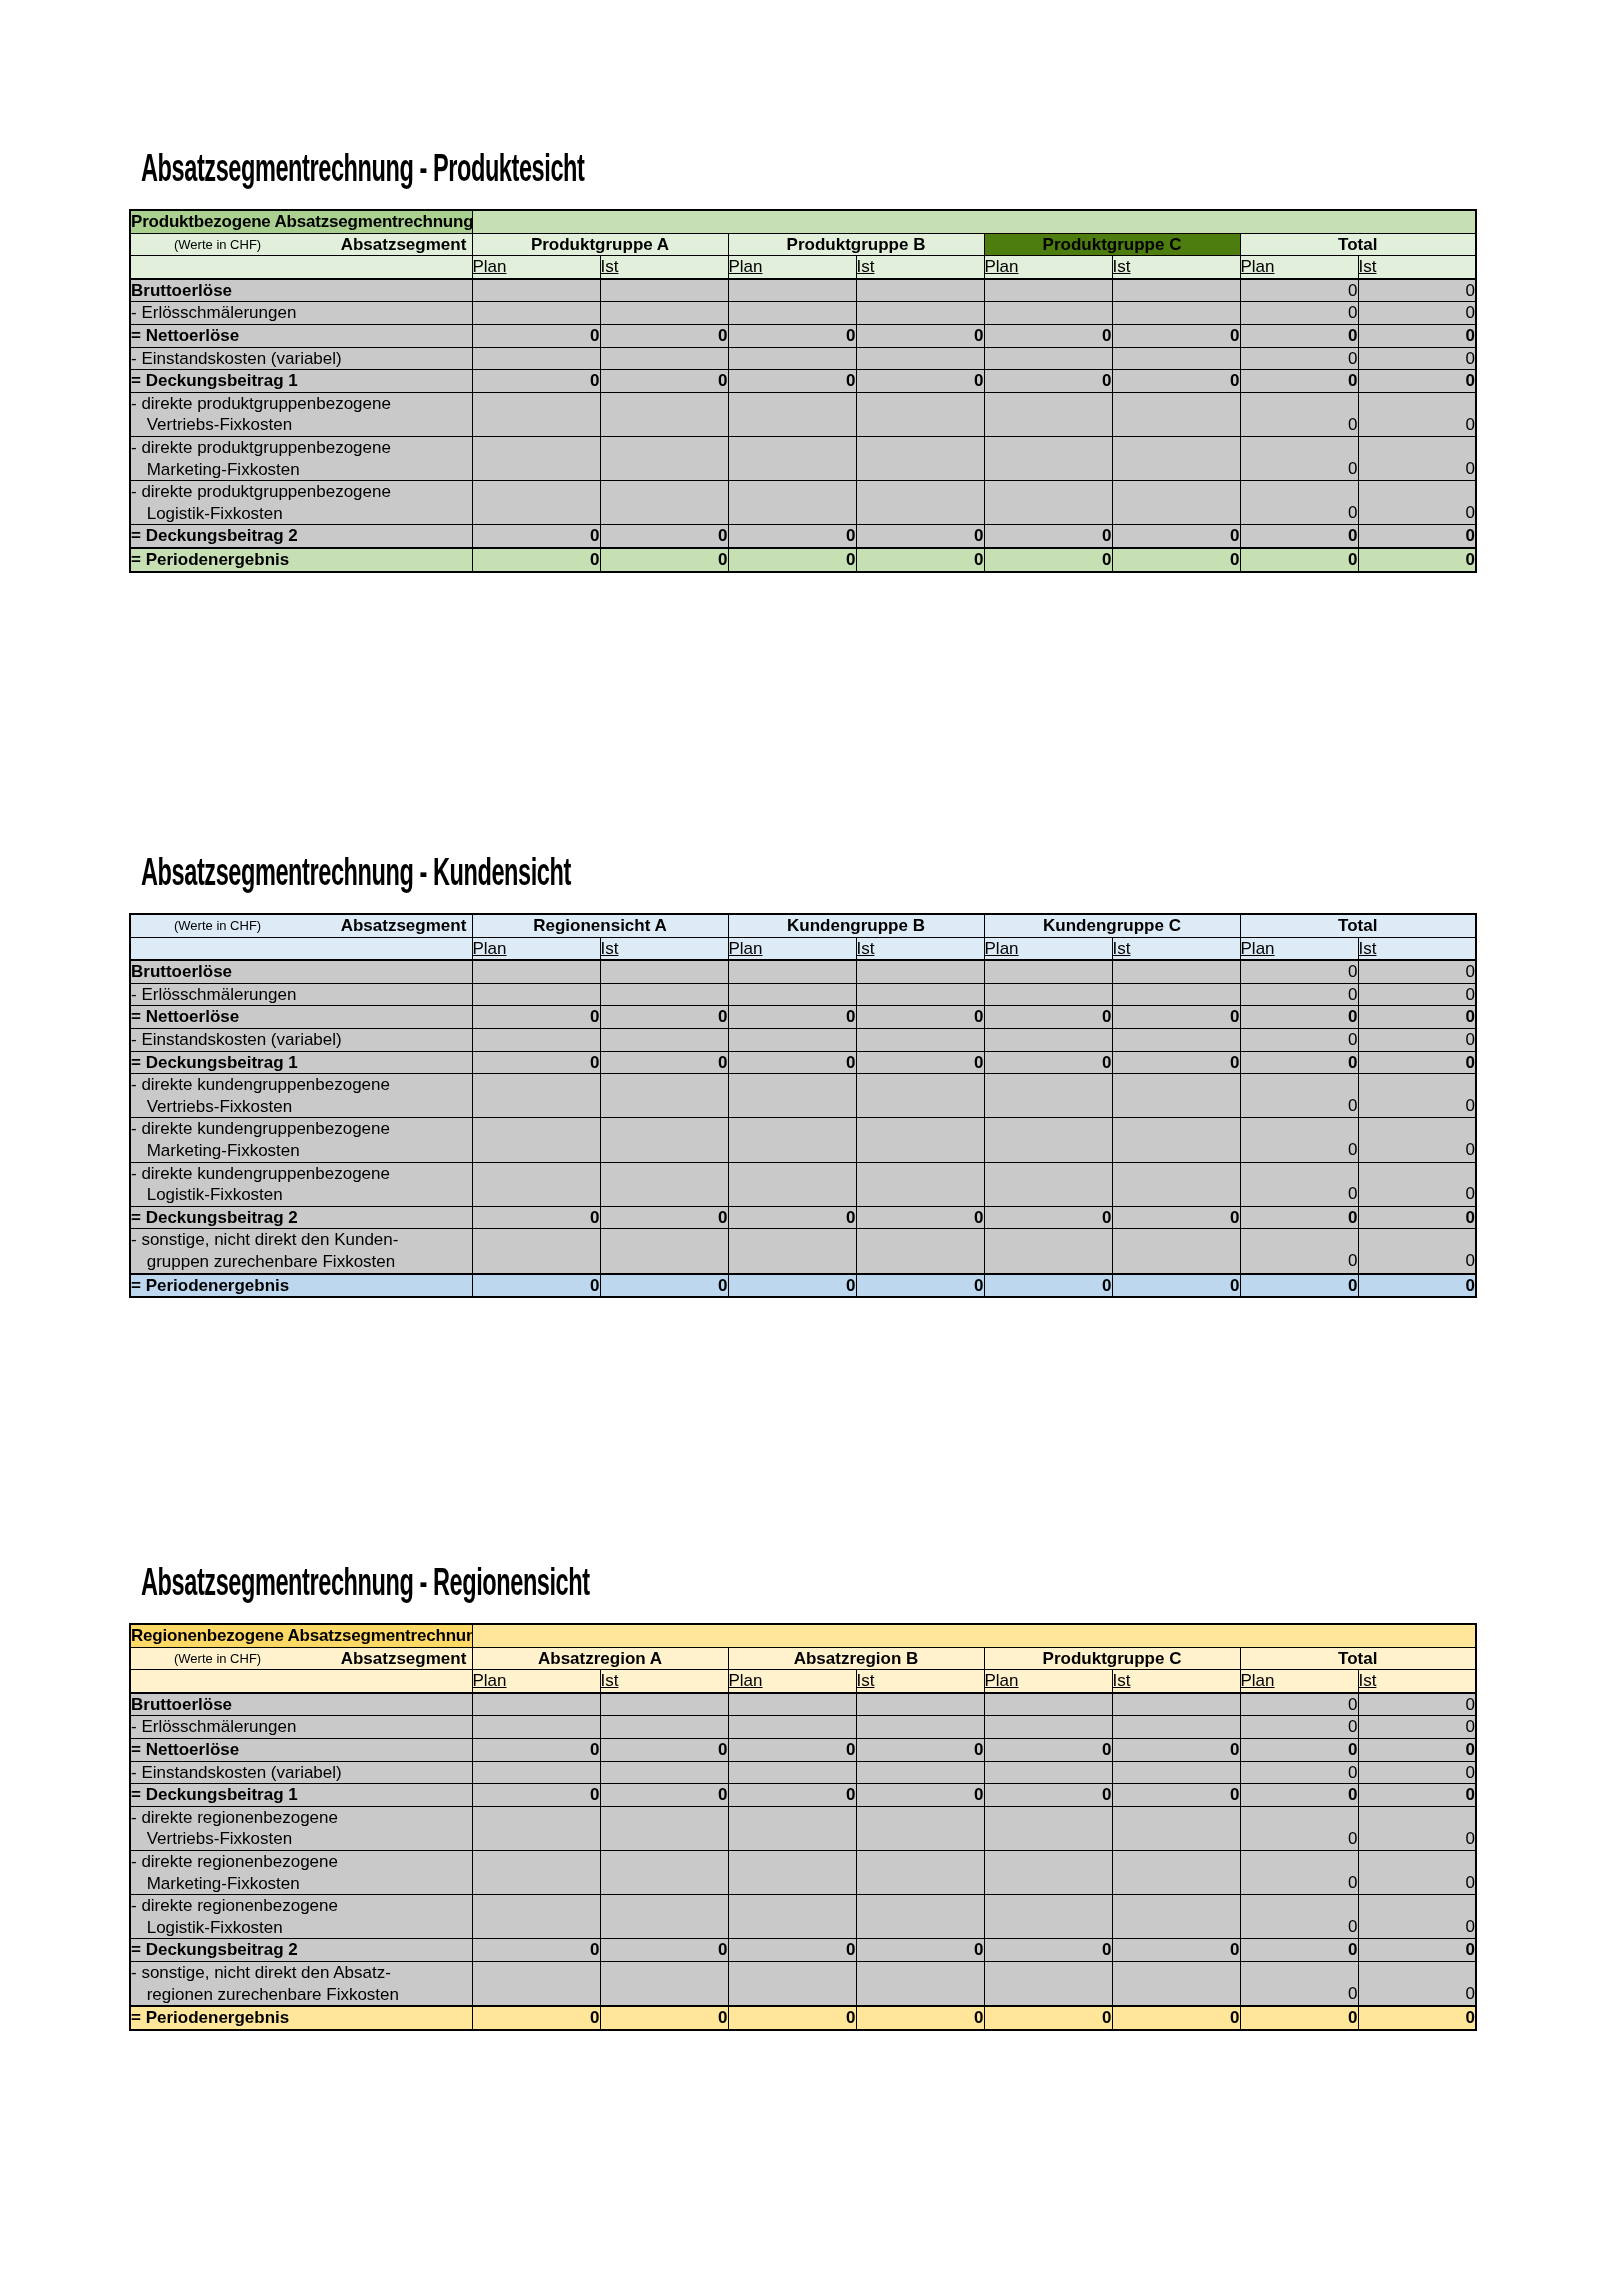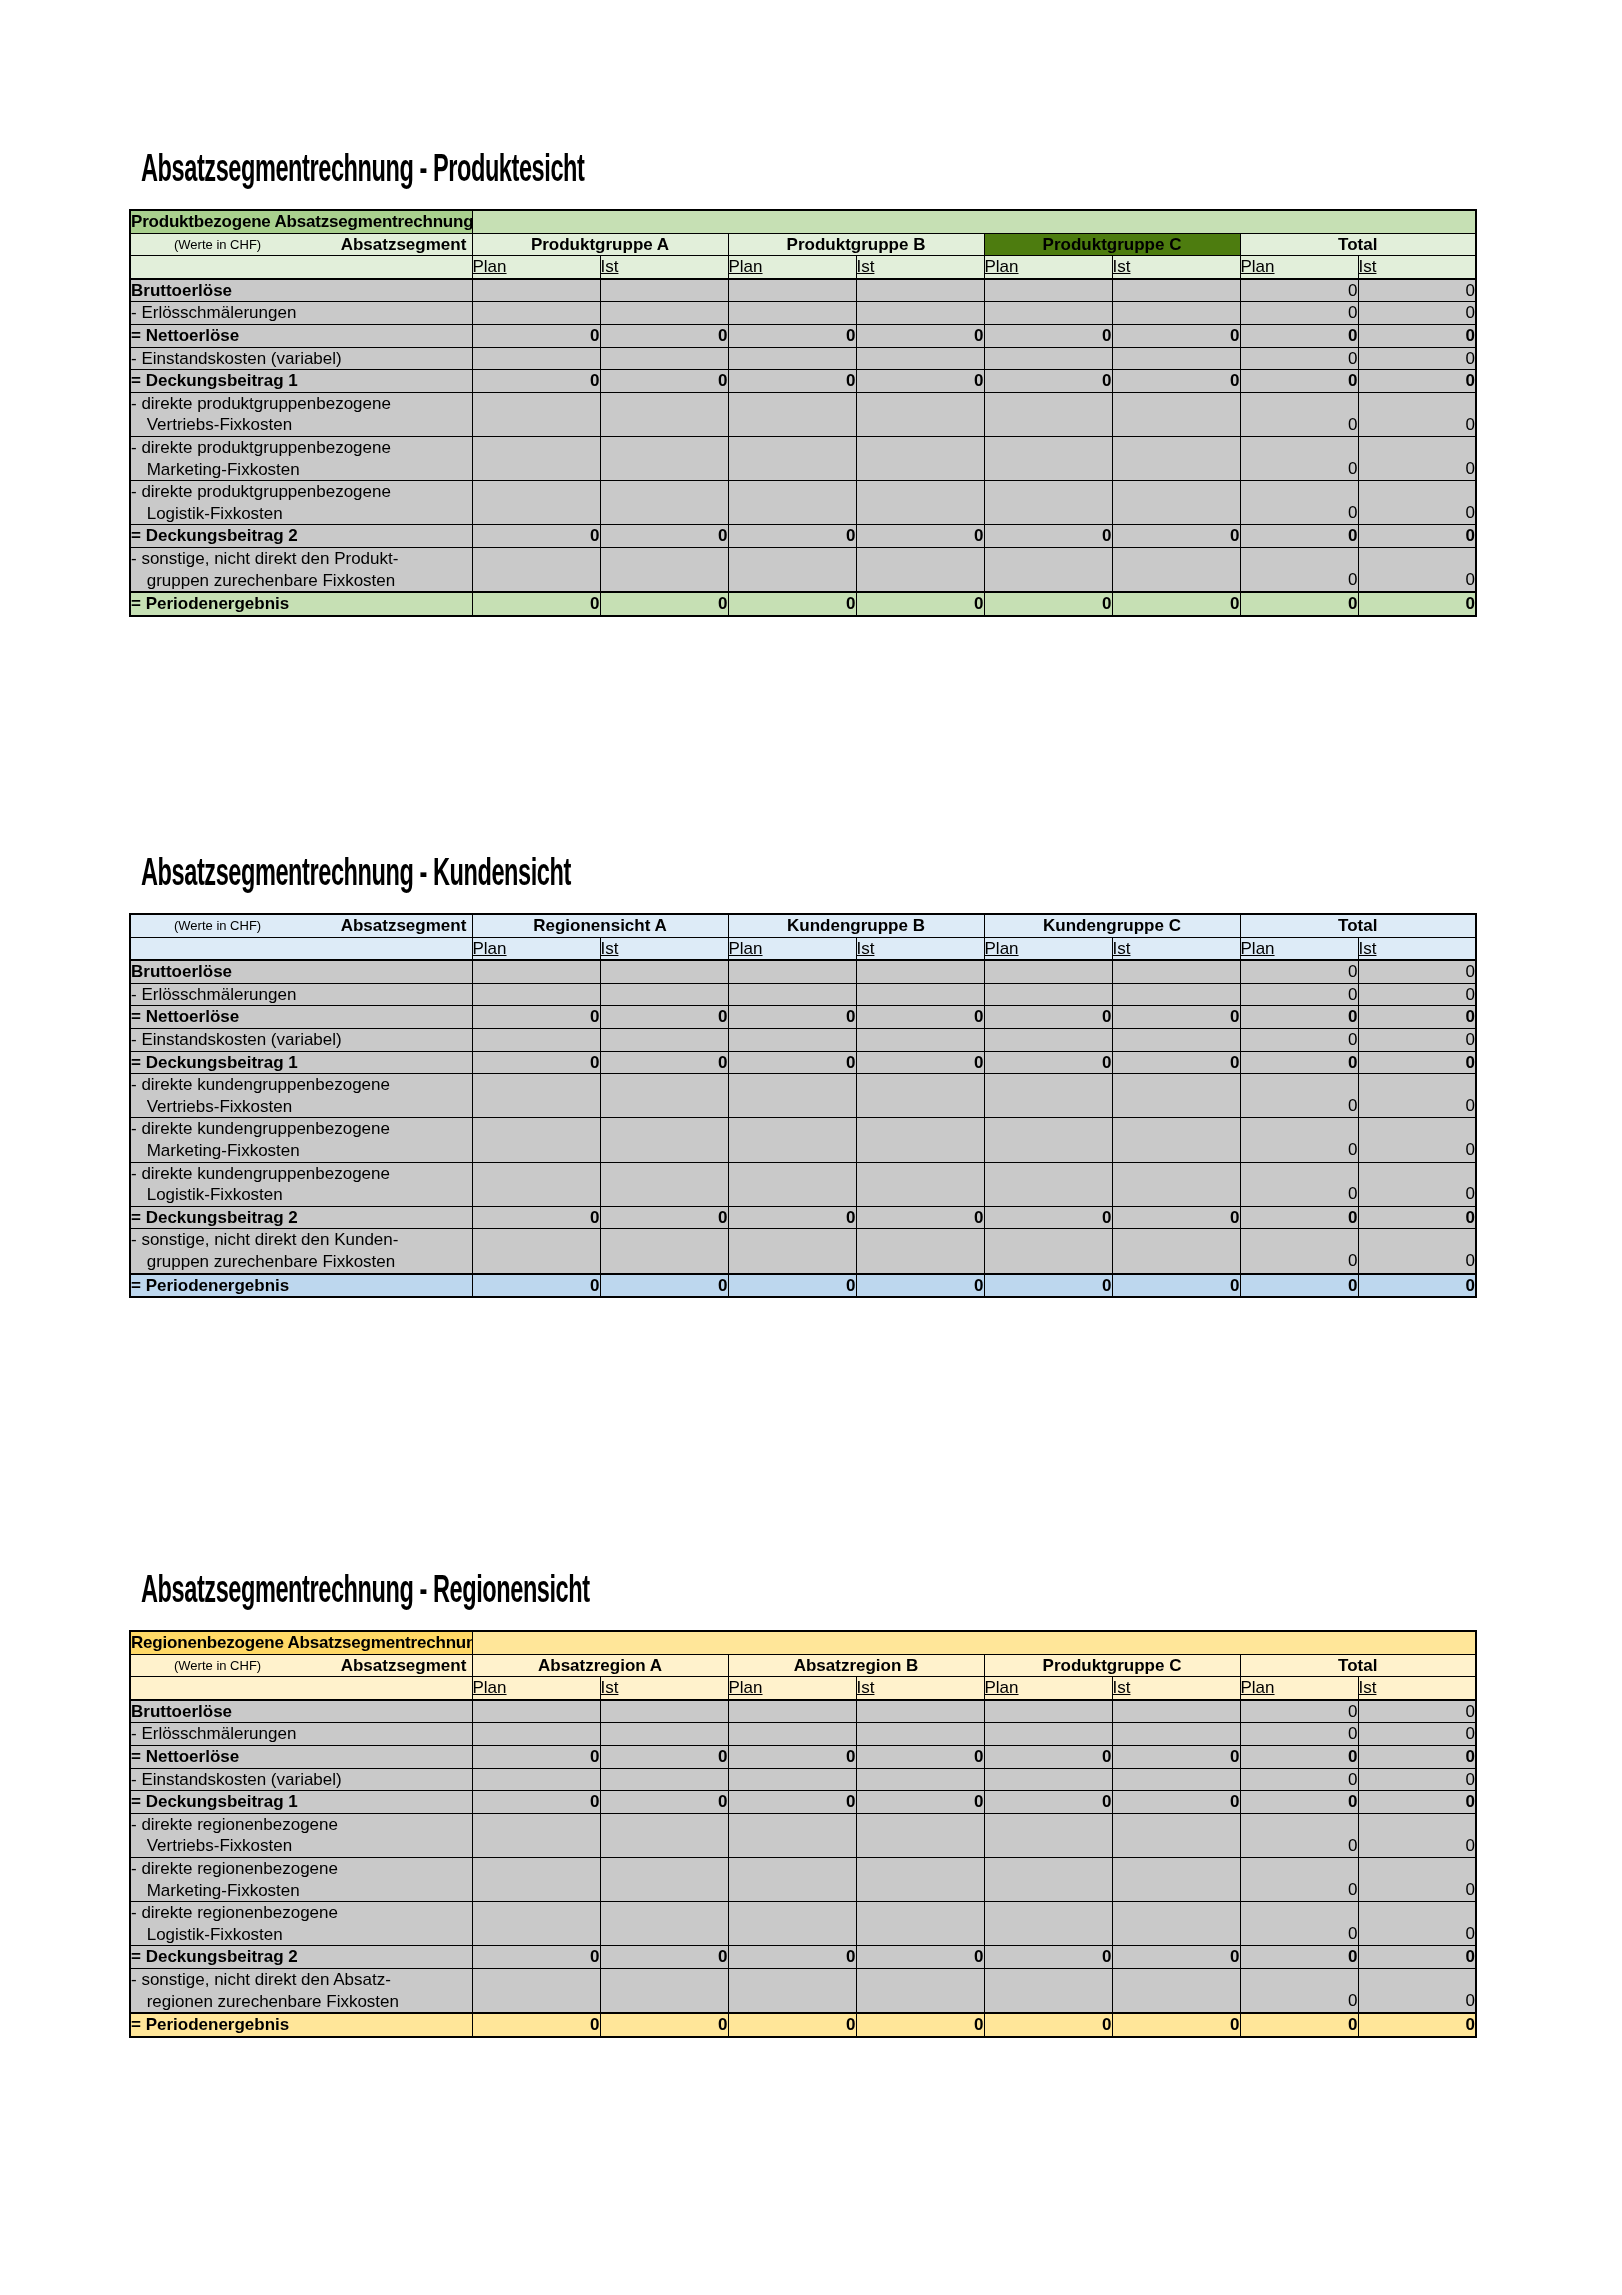--- a/index.html
+++ b/index.html
@@ -214,34 +214,20 @@
             </td>
             <td class="val b" style="background: rgb(201, 201, 201);">0</td>
             <td class="val gend b" style="background: rgb(201, 201, 201);">0</td>
             <td class="val b" style="background: rgb(201, 201, 201);">0</td>
             <td class="val gend b" style="background: rgb(201, 201, 201);">0</td>
             <td class="val b" style="background: rgb(201, 201, 201);">0</td>
             <td class="val gend b" style="background: rgb(201, 201, 201);">0</td>
             <td class="val b" style="background: rgb(201, 201, 201);">0</td>
             <td class="val gend b" style="background: rgb(201, 201, 201);">0</td>
           </tr>
-          <tr class="tall">
-            <td class="lab" style="background: rgb(201, 201, 201);">
-              <div class="l1">- sonstige, nicht direkt den Produkt-</div>
-              <div class="l2">gruppen zurechenbare Fixkosten</div>
-            </td>
-            <td class="val" style="background: rgb(201, 201, 201);"></td>
-            <td class="val gend" style="background: rgb(201, 201, 201);"></td>
-            <td class="val" style="background: rgb(201, 201, 201);"></td>
-            <td class="val gend" style="background: rgb(201, 201, 201);"></td>
-            <td class="val" style="background: rgb(201, 201, 201);"></td>
-            <td class="val gend" style="background: rgb(201, 201, 201);"></td>
-            <td class="val" style="background: rgb(201, 201, 201);">0</td>
-            <td class="val gend" style="background: rgb(201, 201, 201);">0</td>
-          </tr>
           <tr class="single result">
             <td class="lab b" style="background: rgb(198, 224, 180);">
               <div class="l1">= Periodenergebnis</div>
             </td>
             <td class="val b" style="background: rgb(198, 224, 180);">0</td>
             <td class="val gend b" style="background: rgb(198, 224, 180);">0</td>
             <td class="val b" style="background: rgb(198, 224, 180);">0</td>
             <td class="val gend b" style="background: rgb(198, 224, 180);">0</td>
             <td class="val b" style="background: rgb(198, 224, 180);">0</td>
             <td class="val gend b" style="background: rgb(198, 224, 180);">0</td>
@@ -437,21 +423,21 @@
             <td class="val b" style="background: rgb(189, 215, 238);">0</td>
             <td class="val gend b" style="background: rgb(189, 215, 238);">0</td>
             <td class="val b" style="background: rgb(189, 215, 238);">0</td>
             <td class="val gend b" style="background: rgb(189, 215, 238);">0</td>
           </tr>
         </tbody>
       </table>
     </div>
 </section>
 
-<section class="report" style="top:1561px;margin-top:7px;">
+<section class="report" style="top:1561px;">
   <h1 class="title">Absatzsegmentrechnung - Regionensicht</h1>
   <div class="twrap" id="twrap-2">
       <table class="asr">
         <colgroup>
           <col style="width: 342px;">
           <col style="width: 128px;">
           <col style="width: 128px;">
           <col style="width: 128px;">
           <col style="width: 128px;">
           <col style="width: 128px;">

